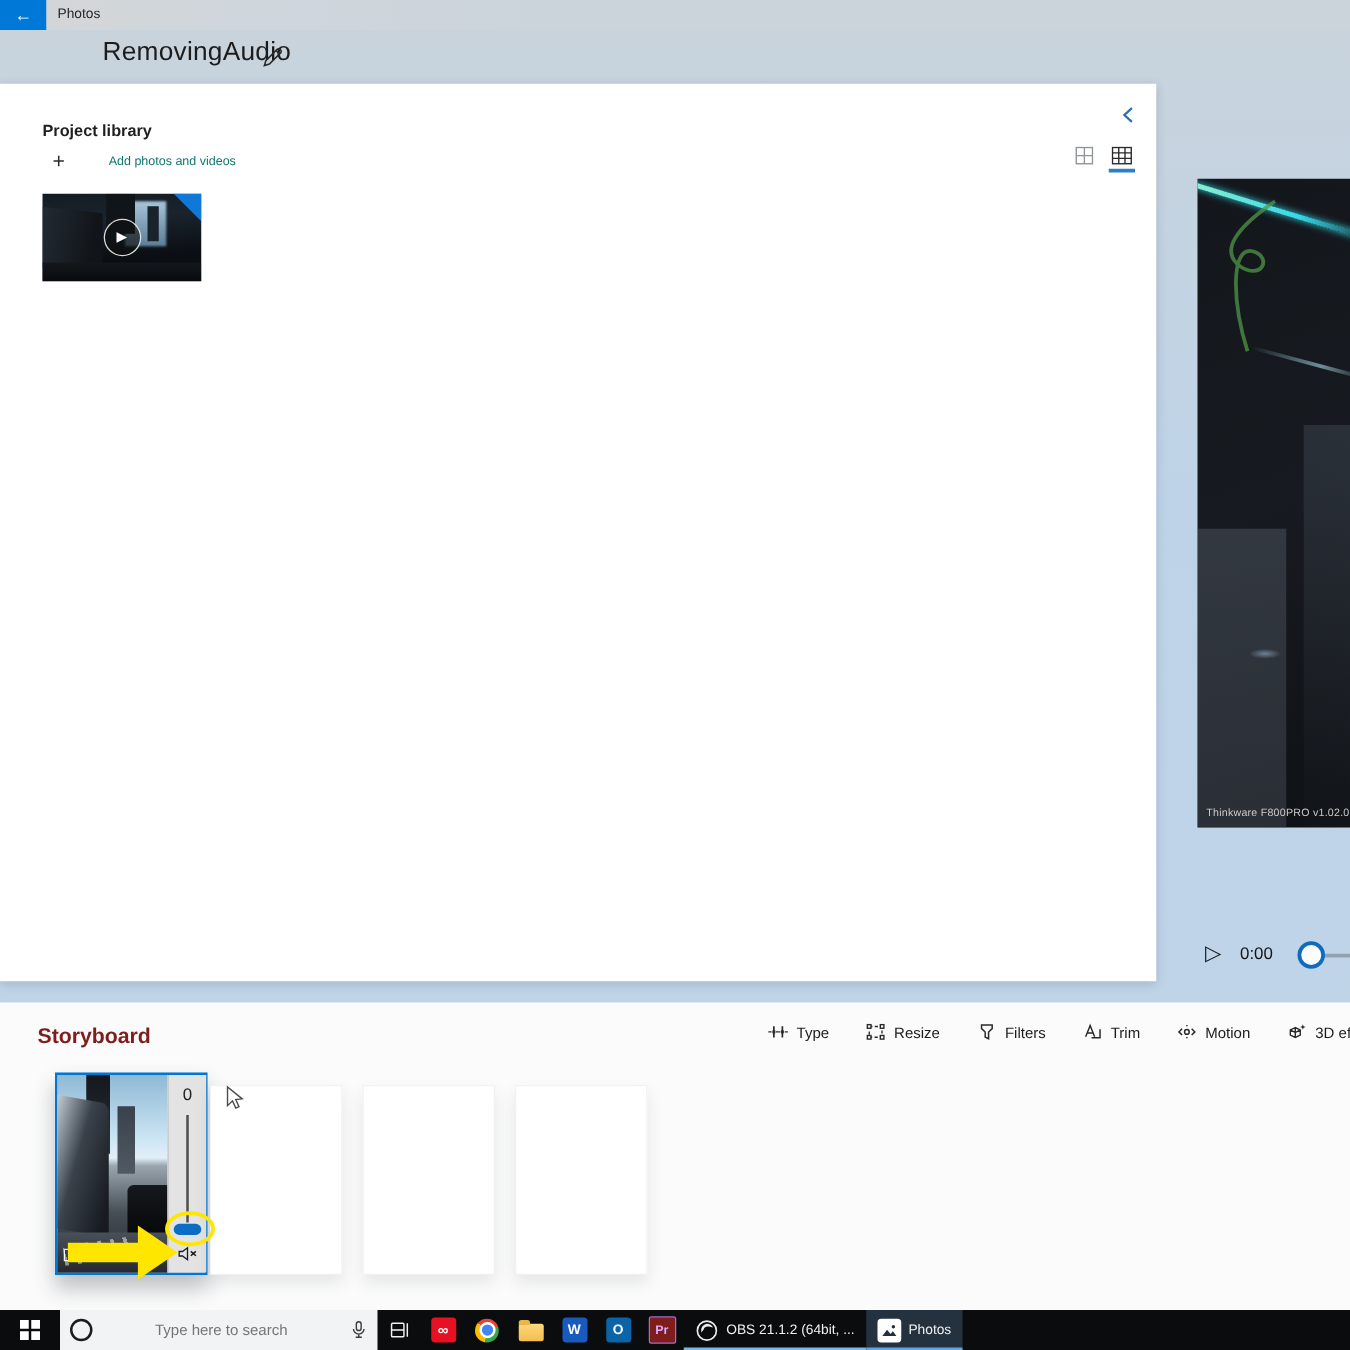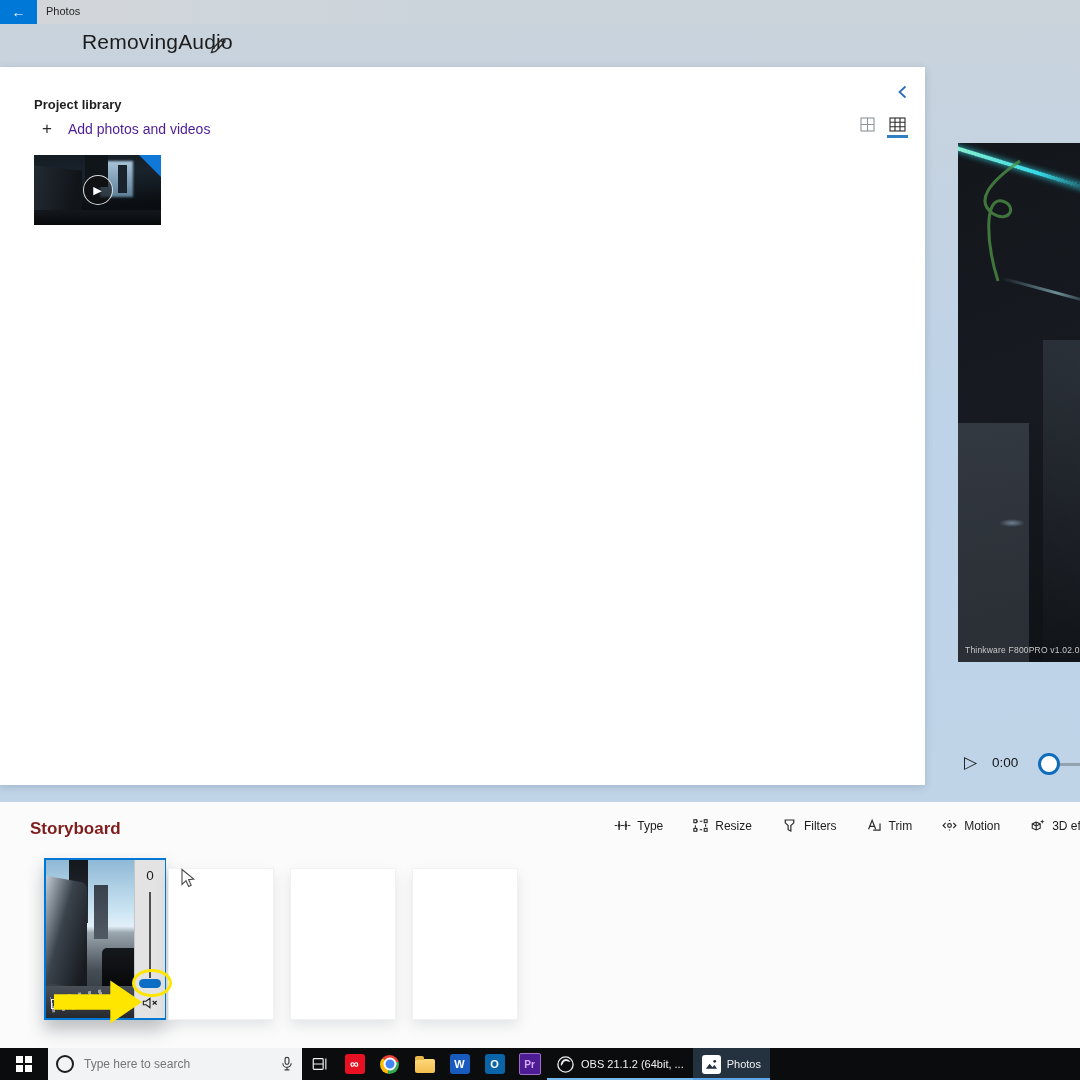--- a/index.html
+++ b/index.html
@@ -19,21 +19,21 @@
   .header{position:absolute;left:0;top:24px;width:1080px;height:43px;margin-left:48px;}
   .page-title{position:absolute;left:34px;top:6px;margin:0;font-size:21px;font-weight:400;color:#1c1c1c;letter-spacing:.2px;}
   .edit-btn{position:absolute;left:160px;top:9px;width:26px;height:26px;background:transparent;border:none;cursor:pointer;padding:0;}
   
   .library-panel{position:absolute;left:0;top:67px;width:925px;height:718px;background:#ffffff;
     box-shadow:0 2px 8px rgba(30,50,70,.18);}
   .lib-heading{position:absolute;left:34px;top:30px;font-size:13px;font-weight:700;color:#1f1f1f;}
   .collapse-btn{position:absolute;left:894px;top:13px;width:24px;height:24px;background:transparent;border:none;padding:0;cursor:pointer;}
   .add-row{position:absolute;left:38px;top:50px;display:flex;align-items:center;gap:16px;background:transparent;border:none;cursor:pointer;padding:4px;}
   .plus-glyph{font-size:17px;font-weight:400;color:#2b2b2b;line-height:16px;}
-  .add-label{font-size:14px;color:#4c1d95;}
+  .add-label{font-size:10px;color:#0f766e;margin-left:19px;}
   .view-toggles{position:absolute;left:858px;top:48px;display:flex;gap:10px;align-items:flex-start;}
   .view-btn{background:transparent;border:none;padding:2px;cursor:pointer;}
   .view-btn.active{border-bottom:3px solid #2f80c3;padding-bottom:3px;}
   
   .lib-thumb{position:absolute;left:34px;top:88px;width:127px;height:70px;cursor:pointer;overflow:hidden;
     background:linear-gradient(175deg,#141b22 0%,#1a242e 30%,#0b0f13 70%,#07090c 100%);}
   .lt-sky{position:absolute;left:52%;top:8%;width:26%;height:52%;background:linear-gradient(180deg,#a7c4da,#5d7f97);filter:blur(1px);}
   .lt-bldg{position:absolute;left:40%;top:0;width:18%;height:46%;background:#10151a;}
   .lt-bldg2{position:absolute;left:66%;top:14%;width:7%;height:40%;background:#1a222b;}
   .lt-bus{position:absolute;left:0;top:18%;width:38%;height:70%;background:linear-gradient(100deg,#232a32,#11151a 80%);transform:skewY(6deg);}
@@ -93,38 +93,38 @@
     clip-path:polygon(0 33%,64% 33%,64% 3%,100% 50%,64% 97%,64% 67%,0 67%);
     filter:drop-shadow(0 1px 1px rgba(120,110,0,.5));}
   .cursor{position:absolute;left:180px;top:868px;z-index:40;}
   
   .taskbar{position:absolute;left:0;top:1048px;width:1080px;height:32px;background:#0b0c0e;display:flex;align-items:stretch;}
   .start-btn{width:48px;background:transparent;border:none;display:flex;align-items:center;justify-content:center;cursor:pointer;}
   .win-logo{display:grid;grid-template-columns:7px 7px;grid-template-rows:7px 7px;gap:1.5px;}
   .win-logo span{background:#fefefe;}
   .search-box{width:238px;background:#f2f3f5;display:flex;align-items:center;gap:8px;padding:0 8px;position:relative;}
   .cortana-ring{width:14px;height:14px;border:2.5px solid #1c1c1c;border-radius:50%;flex:none;}
-  .search-input{flex:1;border:none;background:transparent;font-size:12px;color:#7f1d1d;outline:none;font-family:"Liberation Sans",sans-serif;}
+  .search-input{flex:1;border:none;background:transparent;font-size:12px;color:#7f1d1d;outline:none;font-family:"Liberation Sans",sans-serif;text-align:center;}
   .tb-iconbtn{width:35px;background:transparent;border:none;display:flex;align-items:center;justify-content:center;cursor:pointer;position:relative;}
   .tb-appbtn{display:flex;align-items:center;gap:6px;background:transparent;border:none;cursor:pointer;padding:0 9px;position:relative;}
   .tb-appbtn .run-line{position:absolute;left:0;bottom:0;width:100%;height:2px;background:#76b9ed;}
   .photos-btn{background:#24313f;}
   .photos-btn .run-line{background:#5fa6e8;}
   .tb-app-label{font-size:11px;color:#f0f0f0;white-space:nowrap;}
   .ico-sq{width:20px;height:20px;border-radius:3px;display:flex;align-items:center;justify-content:center;flex:none;}
   .adobe{background:#e81123;color:#fff;font-size:12px;font-weight:700;line-height:1;}
   .chrome-ico{width:19px;height:19px;border-radius:50%;position:relative;flex:none;
     background:conic-gradient(from -50deg,#ea4335 0 33.3%,#34a853 0 66.6%,#fbbc05 0 100%);}
   .chrome-ico::after{content:"";position:absolute;left:50%;top:50%;transform:translate(-50%,-50%);
     width:9px;height:9px;border-radius:50%;background:#4285f4;border:2px solid #fff;}
   .folder-ico{width:20px;height:14px;background:linear-gradient(180deg,#ffd97a,#f2bd4e);border-radius:2px;position:relative;flex:none;margin-top:3px;}
   .folder-ico::before{content:"";position:absolute;left:0;top:-3px;width:9px;height:4px;background:#e9b64a;border-radius:2px 2px 0 0;}
   .word{background:#185abd;color:#fff;font-size:11px;font-weight:700;}
   .outlook{background:#0a64a8;color:#fff;font-size:11px;font-weight:700;}
-  .premiere{background:#4c1d95;border:1.5px solid #a06cc9;color:#dcaaff;font-size:10px;font-weight:700;border-radius:2px;text-align:right;}
+  .premiere{background:#7f1d1d;border:1.5px solid #a06cc9;color:#dcaaff;font-size:10px;font-weight:700;border-radius:2px;text-align:right;}
   .photos-ico{width:19px;height:19px;background:#fff;border-radius:3px;display:flex;align-items:center;justify-content:center;flex:none;}
   svg{display:block;}
 </style>
 </head>
 <body>
 
 <div id="screen">
 
   <div class="titlebar">
     <button class="back-btn">

